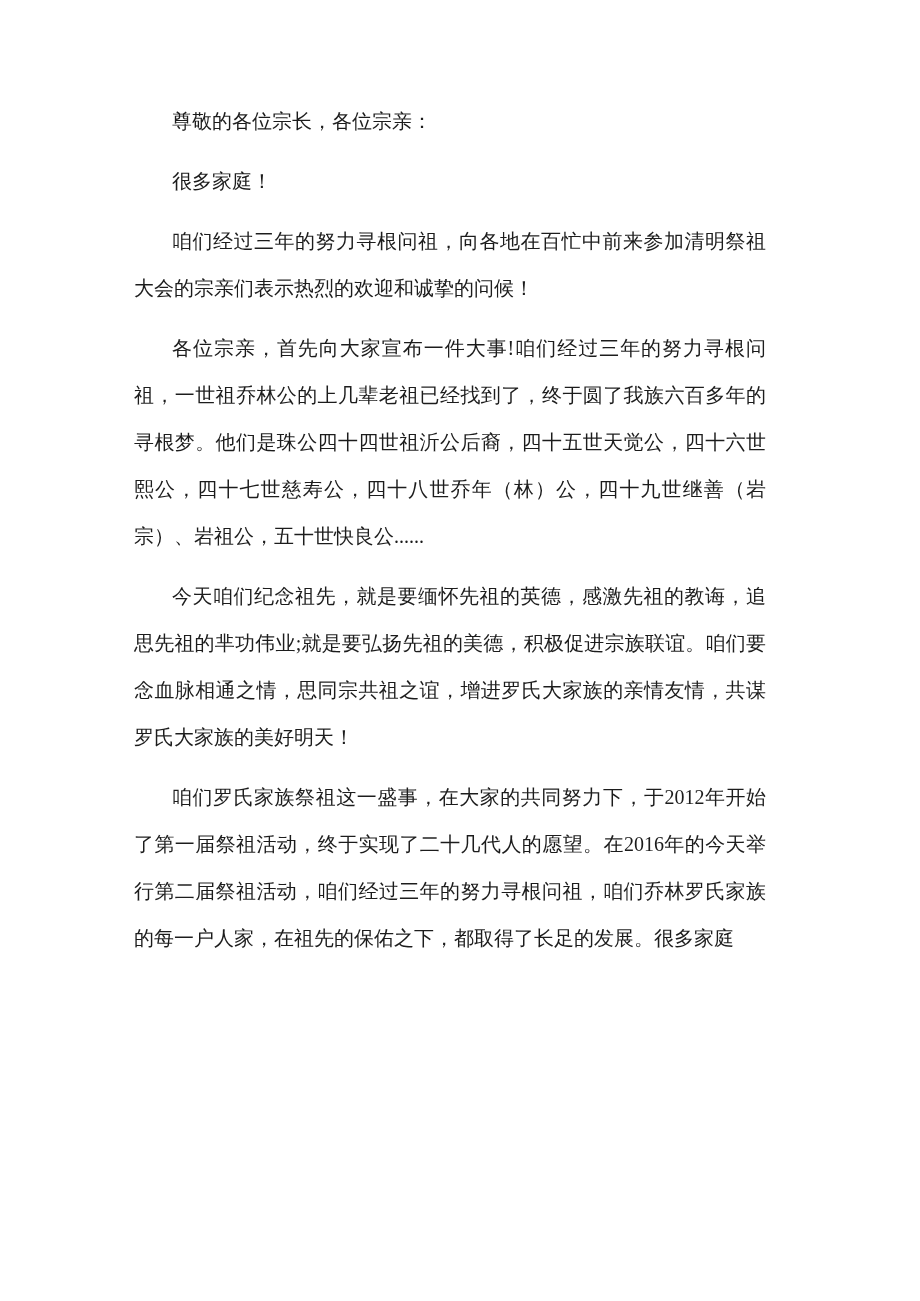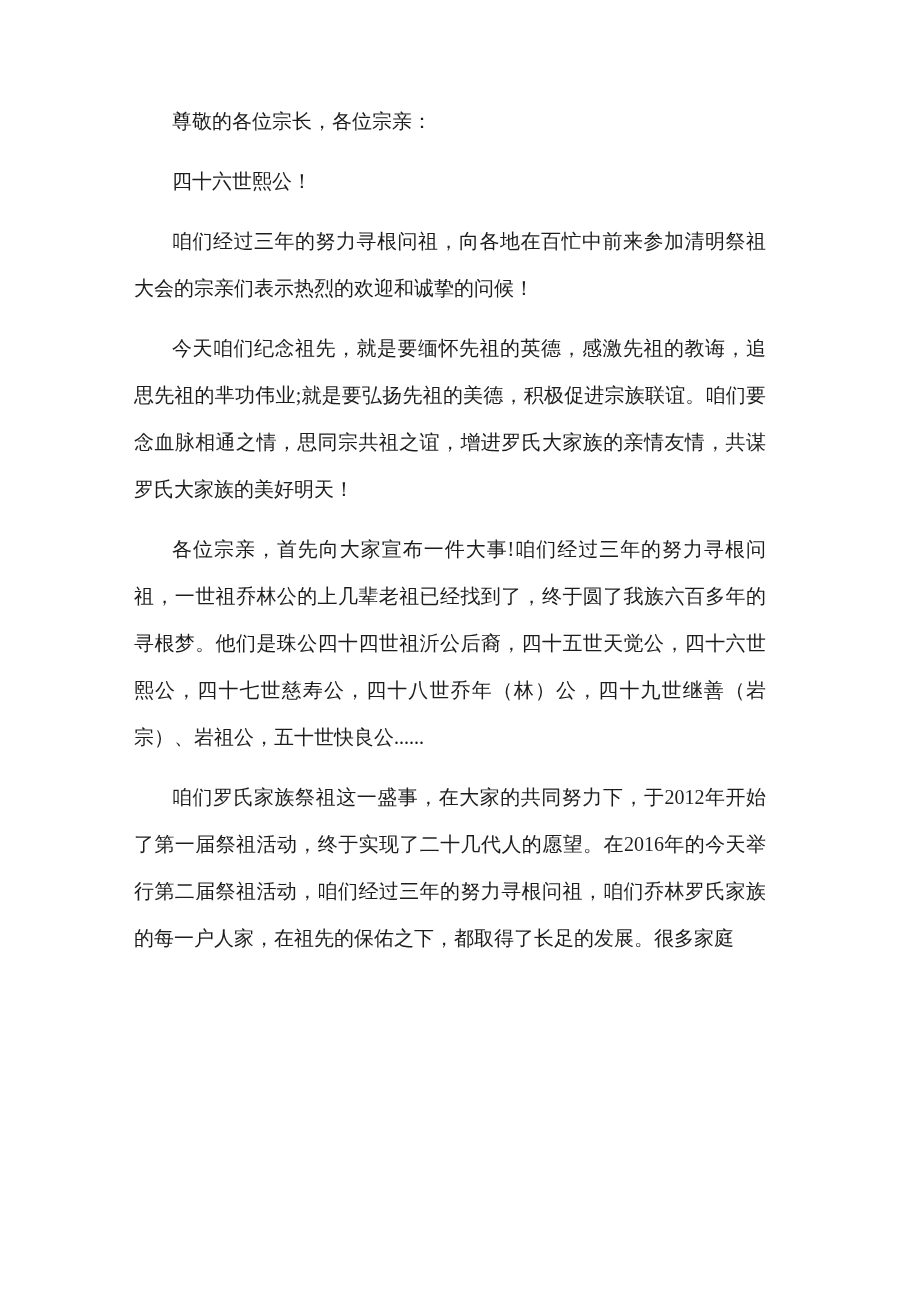--- a/index.html
+++ b/index.html
@@ -35,19 +35,19 @@
   .para:last-child {
     margin-bottom: 0;
   }
 </style>
 </head>
 <body>
 
 <div class="page">
   <main class="doc-body">
     <p class="para">尊敬的各位宗长，各位宗亲：</p>
-    <p class="para">四十六世熙公！</p>
+    <p class="para">很多家庭！</p>
     <p class="para">咱们经过三年的努力寻根问祖，向各地在百忙中前来参加清明祭祖大会的宗亲们表示热烈的欢迎和诚挚的问候！</p>
+    <p class="para">各位宗亲，首先向大家宣布一件大事!咱们经过三年的努力寻根问祖，一世祖乔林公的上几辈老祖已经找到了，终于圆了我族六百多年的寻根梦。他们是珠公四十四世祖沂公后裔，四十五世天觉公，四十六世熙公，四十七世慈寿公，四十八世乔年（林）公，四十九世继善（岩宗）、岩祖公，五十世快良公......</p>
     <p class="para">今天咱们纪念祖先，就是要缅怀先祖的英德，感激先祖的教诲，追思先祖的芈功伟业;就是要弘扬先祖的美德，积极促进宗族联谊。咱们要念血脉相通之情，思同宗共祖之谊，增进罗氏大家族的亲情友情，共谋罗氏大家族的美好明天！</p>
-    <p class="para">各位宗亲，首先向大家宣布一件大事!咱们经过三年的努力寻根问祖，一世祖乔林公的上几辈老祖已经找到了，终于圆了我族六百多年的寻根梦。他们是珠公四十四世祖沂公后裔，四十五世天觉公，四十六世熙公，四十七世慈寿公，四十八世乔年（林）公，四十九世继善（岩宗）、岩祖公，五十世快良公......</p>
     <p class="para">咱们罗氏家族祭祖这一盛事，在大家的共同努力下，于2012年开始了第一届祭祖活动，终于实现了二十几代人的愿望。在2016年的今天举行第二届祭祖活动，咱们经过三年的努力寻根问祖，咱们乔林罗氏家族的每一户人家，在祖先的保佑之下，都取得了长足的发展。很多家庭</p>
   </main>
 </div>
 
 </body></html>

